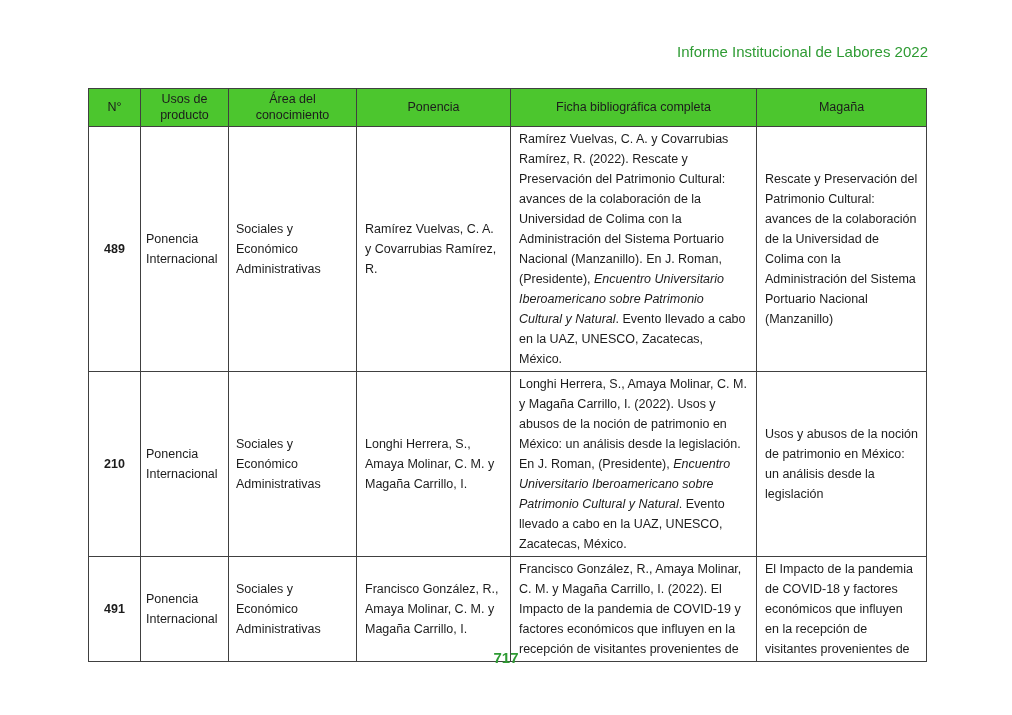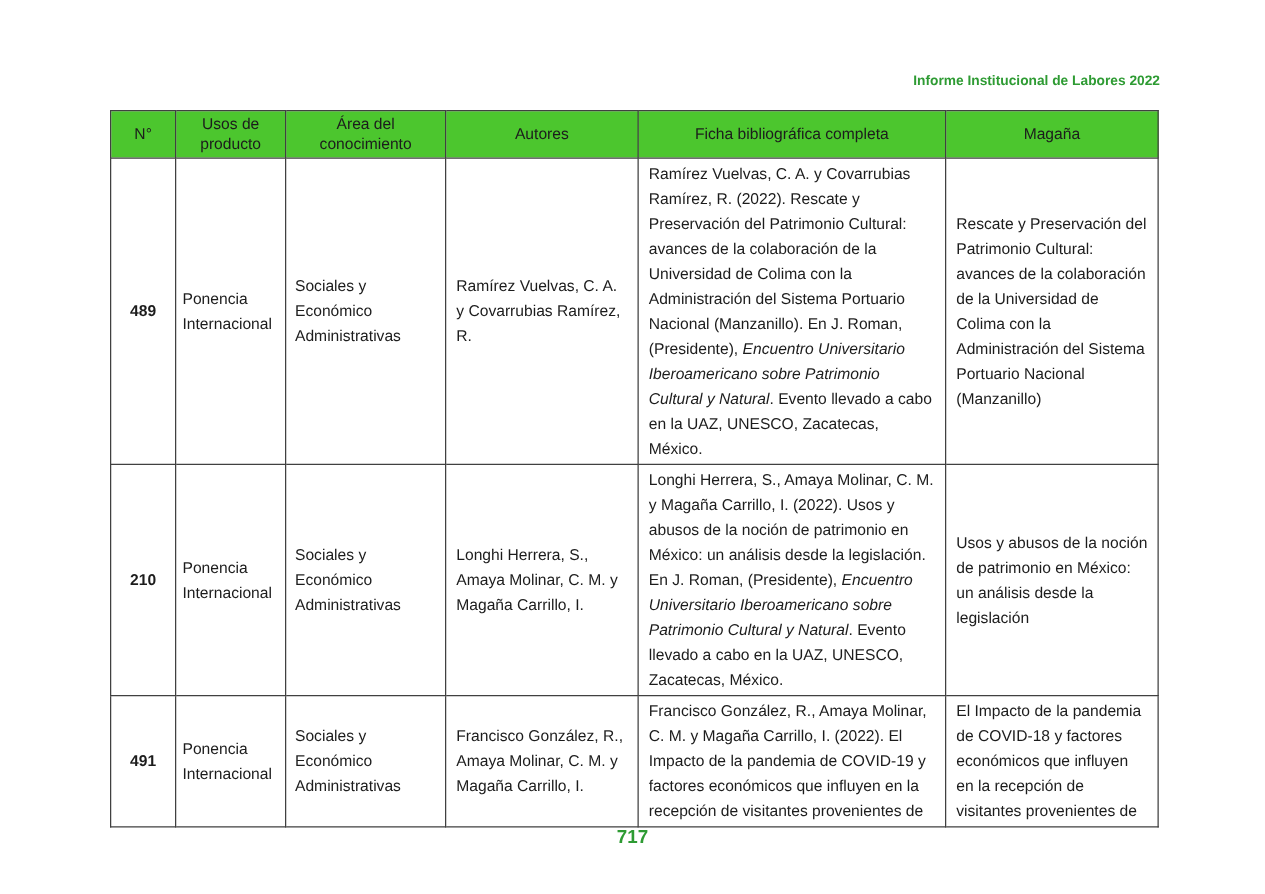--- a/index.html
+++ b/index.html
@@ -12,24 +12,24 @@
   body {
     width: 1012px;
     height: 715px;
     background: #ffffff;
     font-family: "Liberation Sans", sans-serif;
     position: relative;
     overflow: hidden;
   }
   .doc-header {
     position: absolute;
-    top: 59px;
+    top: 43px;
     right: 84px;
-    font-size: 11px;
-    font-weight: 700;
+    font-size: 15px;
+    font-weight: 400;
     color: var(--heading-green);
   }
   .pub-table {
     position: absolute;
     left: 88px;
     top: 88px;
     width: 838px;
     border-collapse: collapse;
     table-layout: fixed;
   }
@@ -67,21 +67,20 @@
   col.w-titulo  { width: 170px; }
   .page-number {
     position: absolute;
     top: 649px;
     left: 0;
     width: 1012px;
     text-align: center;
     font-size: 15px;
     font-weight: 700;
     color: var(--heading-green);
-    margin-top: 12px;
   }
 </style>
 </head>
 <body>
 
 <div class="page">
 
   <div class="doc-header">Informe Institucional de Labores 2022</div>
 
   <table class="pub-table">
@@ -91,21 +90,21 @@
       <col class="w-area">
       <col class="w-autores">
       <col class="w-ficha">
       <col class="w-titulo">
     </colgroup>
     <thead>
       <tr id="head-row">
           <th>N°</th>
           <th>Usos de producto</th>
           <th>Área del conocimiento</th>
-          <th>Autores</th>
+          <th>Ponencia</th>
           <th>Ficha bibliográfica completa</th>
           <th>Magaña</th>
         </tr>
     </thead>
     <tbody id="body-rows">
         <tr>
           <td class="col-numero">489</td>
           <td class="col-tipo">Ponencia Internacional</td>
           <td class="col-area">Sociales y Económico Administrativas</td>
           <td class="col-autores">Ramírez Vuelvas, C. A. y Covarrubias Ramírez, R.</td>

